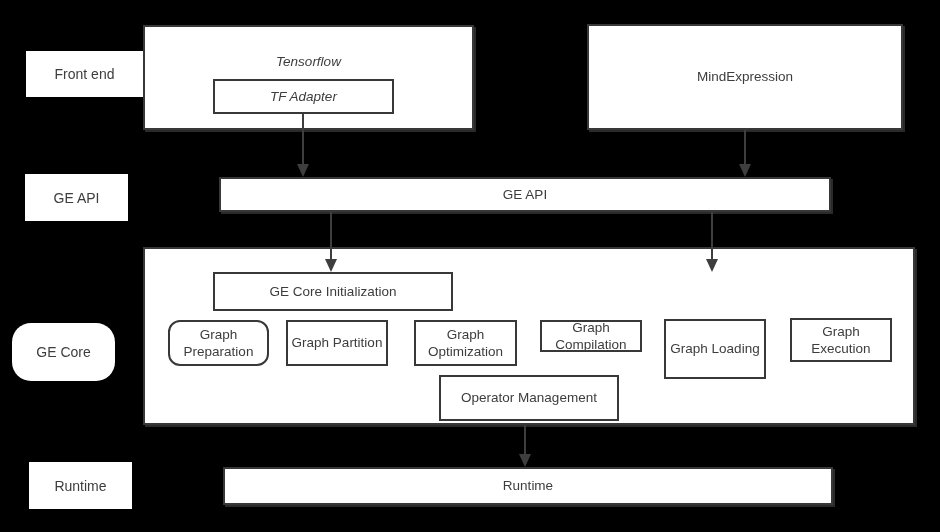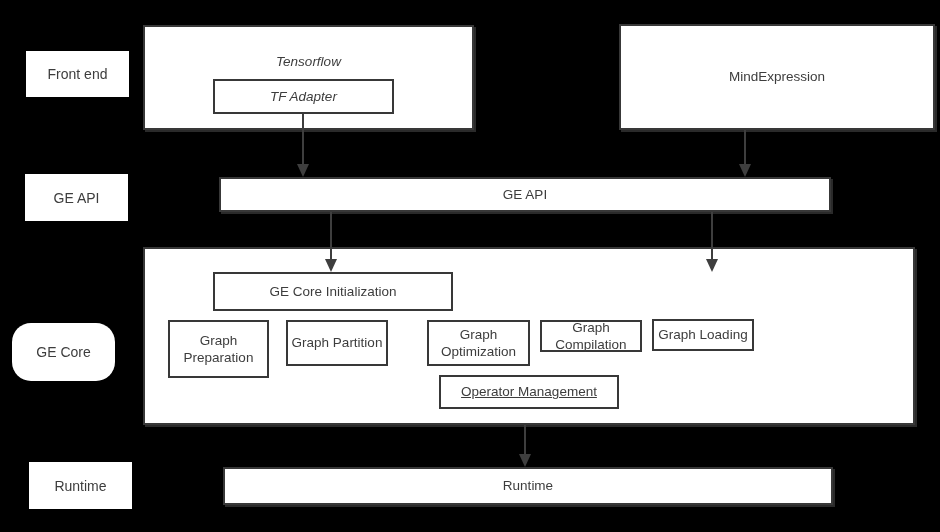--- a/index.html
+++ b/index.html
@@ -26,46 +26,46 @@
   .inner { box-shadow: none; }
 
   
   .rowlabel {
     background: #ffffff;
     display: flex; align-items: center; justify-content: center;
     font-size: 14px;
   }
 
   
-  #lbl-front-end { left: 26px;  top: 51px;  width: 103px; height: 46px; }
+  #lbl-front-end { left: 26px;  top: 51px;  width: 117px; height: 46px; }
   #lbl-ge-api    { left: 25px;  top: 174px; width: 103px; height: 47px; }
   #lbl-ge-core   { left: 12px;  top: 323px; width: 103px; height: 58px; border-radius: 19px; }
   #lbl-runtime   { left: 29px;  top: 462px; width: 103px; height: 47px; }
 
   
   #box-tensorflow { left: 143px; top: 25px; width: 331px; height: 105px; background:#fff; border:2px solid #383838; box-shadow: 2px 2px 0 rgba(150,150,150,0.28); font-style: italic; }
   #tensorflow-title { position: absolute; left: 0; right: 0; top: 27px; text-align: center; font-size: 13.5px; }
   #box-tf-adapter { left: 68px; top: 52px; width: 181px; height: 35px; }
-  #box-mindexpression { left: 587px; top: 24px; width: 316px; height: 106px; margin-left: 32px; }
+  #box-mindexpression { left: 587px; top: 24px; width: 316px; height: 106px; }
 
   
   #bar-ge-api { left: 219px; top: 177px; width: 612px; height: 35px; }
 
   
   #box-ge-core { left: 143px; top: 247px; width: 772px; height: 178px; background:#fff; border:2px solid #383838; box-shadow: 2px 2px 0 rgba(150,150,150,0.28); }
   #box-ge-core-init      { left: 68px;  top: 23px;  width: 240px; height: 39px; }
   #box-session-init      { left: 444px; top: 23px;  width: 242px; height: 39px; }
-  #box-graph-preparation { left: 23px;  top: 71px;  width: 101px; height: 58px; }
+  #box-graph-preparation { left: 23px;  top: 71px;  width: 101px; height: 46px; border-radius: 12px; }
   #box-graph-partition   { left: 141px; top: 71px;  width: 102px; height: 46px; }
-  #box-graph-optimization{ left: 269px; top: 71px;  width: 103px; height: 46px; margin-left: 13px; }
+  #box-graph-optimization{ left: 269px; top: 71px;  width: 103px; height: 46px; }
   #box-graph-compilation { left: 395px; top: 71px;  width: 102px; height: 32px; }
-  #box-graph-loading     { left: 507px; top: 70px;  width: 102px; height: 32px; }
+  #box-graph-loading     { left: 519px; top: 70px;  width: 102px; height: 60px; }
   #box-graph-execution   { left: 645px; top: 69px;  width: 102px; height: 44px; }
   #box-engine-mgmt       { left: 48px;  top: 126px; width: 180px; height: 34px; }
-  #box-operator-mgmt     { left: 294px; top: 126px; width: 180px; height: 34px; text-decoration: underline; }
+  #box-operator-mgmt     { left: 294px; top: 126px; width: 180px; height: 46px; }
   #box-graph-mgmt        { left: 546px; top: 126px; width: 180px; height: 34px; }
 
   
   #bar-runtime { left: 223px; top: 467px; width: 610px; height: 38px; }
 
   
   .arrow {
     position: absolute;
     width: 12px;
     display: flex; flex-direction: column; align-items: center;
@@ -119,20 +119,23 @@
   </div>
   <div class="abs wbox inner" id="box-graph-optimization">
     <span>Graph Optimization</span>
   </div>
   <div class="abs wbox inner" id="box-graph-compilation">
     <span>Graph Compilation</span>
   </div>
   <div class="abs wbox inner" id="box-graph-loading">
     <span>Graph Loading</span>
   </div>
+  <div class="abs wbox inner" id="box-graph-execution">
+    <span>Graph Execution</span>
+  </div>
 
   <div class="abs wbox inner" id="box-operator-mgmt">
     <span>Operator Management</span>
   </div>
 </div>
 
 <div class="abs wbox" id="bar-runtime">
   <span>Runtime</span>
 </div>
 

